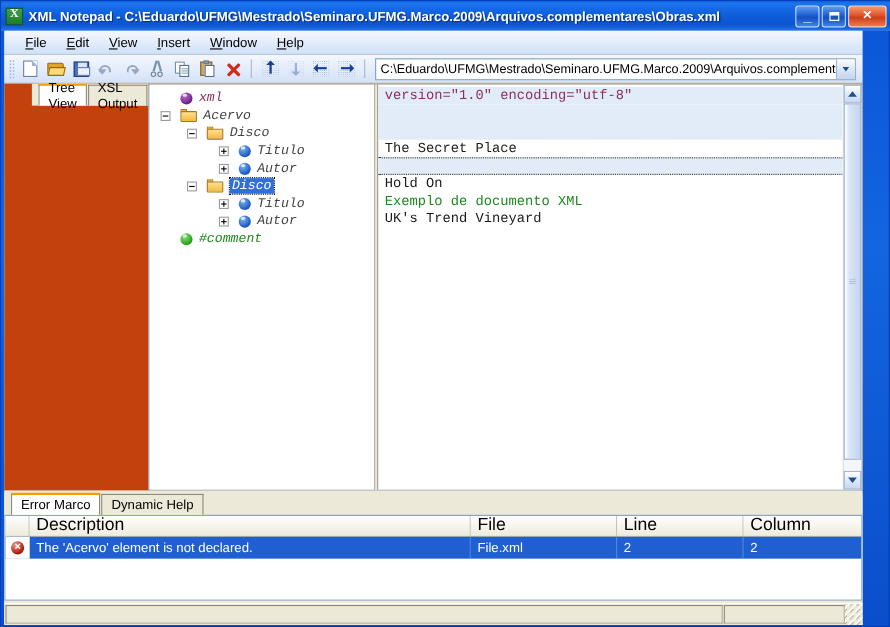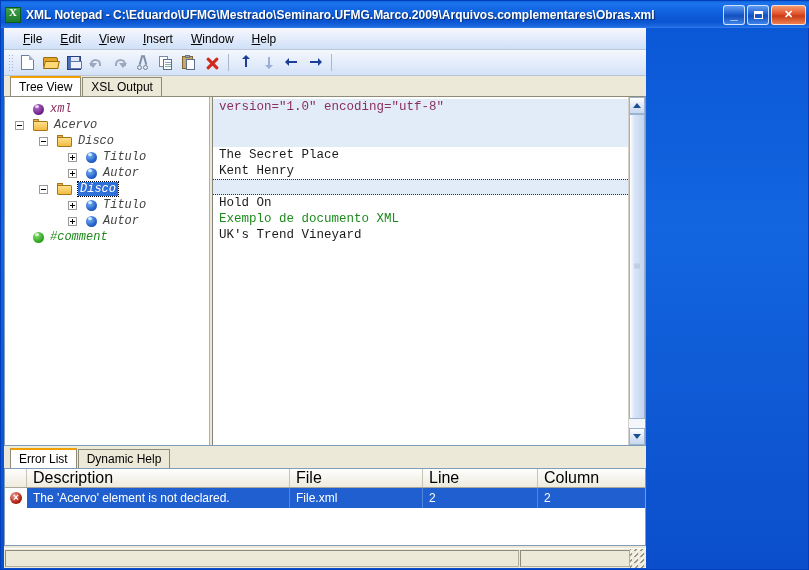--- a/index.html
+++ b/index.html
@@ -69,21 +69,21 @@
     font-family: "Liberation Sans", sans-serif;
   }
   .win-btn.min .glyph { align-items: flex-end; padding-bottom: 3px; font-size: 13px;}
   .win-btn.max .glyph .box {
     width: 9px; height: 8px; border: 1.5px solid #fff; border-top-width: 3px;
   }
 
   
   #client {
     position: absolute; left: 3px; top: 27px;
-    width: 642px; height: 540px;
+    width: 780px; height: 540px;
     background: #ece9d8;
     display: flex; flex-direction: column;
   }
 
   
   #menubar {
     height: 22px; flex: 0 0 22px;
     background: linear-gradient(to bottom,#f6f7fb,#e3ecfb 50%,#cfe0f7);
     display: flex; align-items: center;
     padding-left: 10px;
@@ -203,23 +203,24 @@
   }
   #address-drop .chev {
     width: 0; height: 0;
     border-style: solid; border-width: 4px 3.5px 0 3.5px;
     border-color: #1d4f8f transparent transparent transparent;
   }
 
   
   #main {
     flex: 1 1 auto;
-    display: flex; flex-direction: column;
+    display: flex; flex-direction: row;
     background: #c2410c;
     min-height: 0;
+    padding-left: 25px;
   }
 
   .tabstrip {
     height: 20px; flex: 0 0 20px;
     display: flex; align-items: flex-end;
     padding-left: 6px;
     background: #ece9d8;
   }
   .tab {
     height: 19px;
@@ -576,20 +577,26 @@
       </div>
       <div class="tb-btn">
         <span class="ic-node right">
             <span class="bar"></span>
             <span class="tip"></span>
           </span>
       </div>
 
       <div class="tb-sep"></div>
 
+      <div id="addressbar">
+        <div id="address-text">C:\Eduardo\UFMG\Mestrado\Seminaro.UFMG.Marco.2009\Arquivos.complement</div>
+        <div id="address-drop">
+          <span class="chev"></span>
+        </div>
+      </div>
     </div>
 
     <div id="main">
 
       <div class="tabstrip">
         <div class="tab active">
           <span>Tree View</span>
         </div>
         <div class="tab">
           <span>XSL Output</span>
@@ -680,21 +687,20 @@
         </div>
 
         <div id="splitter"></div>
 
         <div id="xmlpane">
           <div id="xmlrows">
             <div class="xrow band c-attr">version="1.0" encoding="utf-8"</div>
             <div class="xrow band"></div>
             <div class="xrow band"></div>
             <div class="xrow c-text">The Secret Place</div>
-            <div class="xrow c-text">Kent Henry</div>
             <div class="xrow sel-dotted"></div>
             <div class="xrow c-text">Hold On</div>
             <div class="xrow c-comment">Exemplo de documento XML</div>
             <div class="xrow c-text">UK's Trend Vineyard</div>
           </div>
         </div>
 
         <div id="vscroll">
           <div class="sb-btn up">
             <span class="ar"></span>
@@ -707,21 +713,21 @@
           </div>
         </div>
 
       </div>
     </div>
 
     <div id="bottomdock">
 
       <div class="tabstrip">
         <div class="tab active">
-          <span>Error List</span>
+          <span>Error Marco</span>
         </div>
         <div class="tab">
           <span>Dynamic Help</span>
         </div>
       </div>
 
       <div id="errorgrid">
         <div class="grid-head">
           <div class="gh icon-col"></div>
           <div class="gh desc">Description</div>

